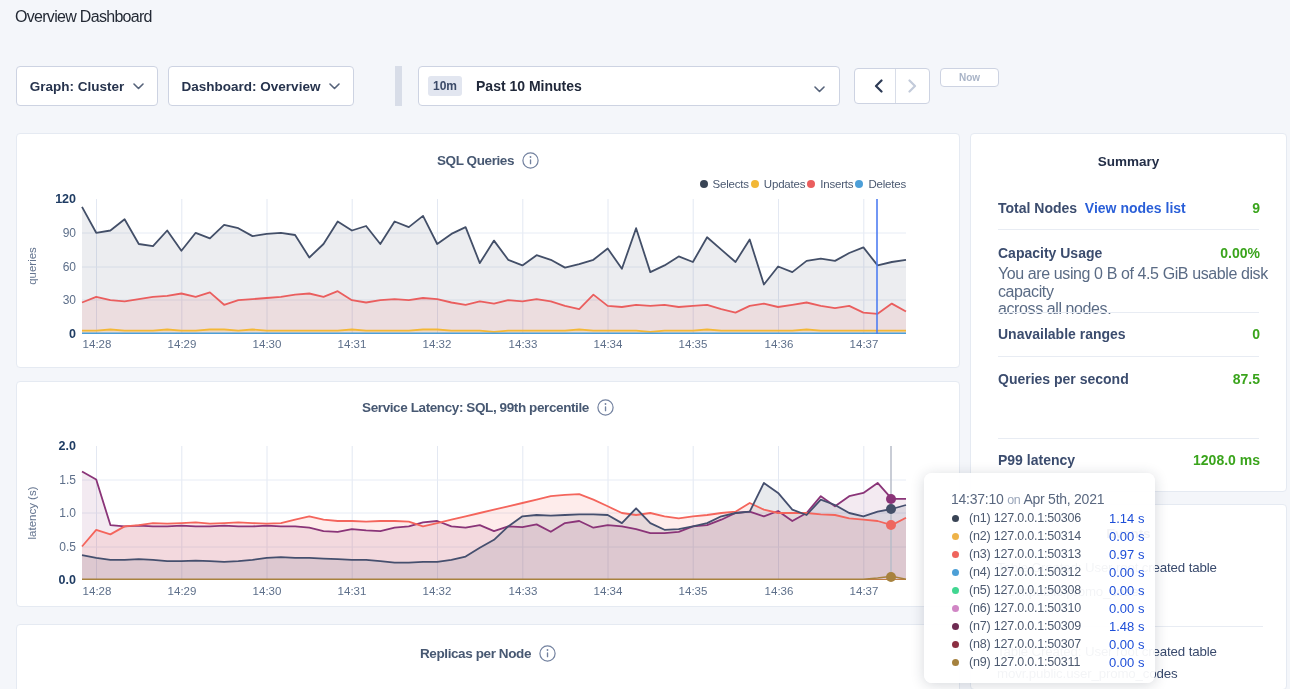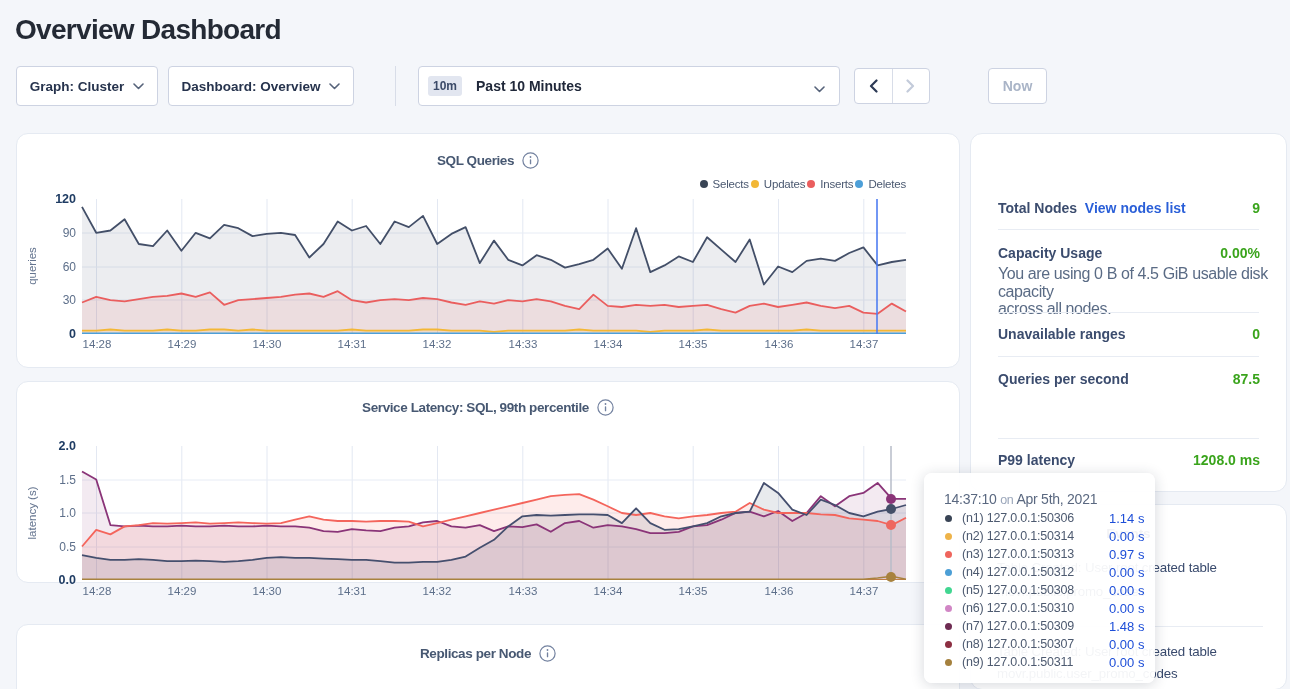--- a/index.html
+++ b/index.html
@@ -1,23 +1,23 @@
 <!DOCTYPE html>
 <html><head><meta charset="utf-8"><title>Overview Dashboard</title>
 <style>
 * { margin:0; padding:0; box-sizing:border-box; }
 html,body { width:1290px; height:689px; overflow:hidden; background:#f4f6fa;
   font-family:"Liberation Sans", sans-serif; }
-.abs { position:absolute; }
-h1 { position:absolute; left:15px; top:14px; font-size:28px; font-weight:700;
+.abs { position:absolute;padding-left:7px; }
+h1 { position:absolute; left:15px; top:8px; font-size:16px; font-weight:400;
      color:#242a35; letter-spacing:-0.7px; }
 .btn { position:absolute; top:66px; height:40px; background:#fff;
   border:1px solid #cdd3e2; border-radius:4px; display:flex; align-items:center;
   justify-content:center; font-size:13.5px; font-weight:bold; color:#26334d; gap:9px; }
-.card { position:absolute; background:#fff; border:1px solid #e5eaf2; border-radius:12px; }
+.card { position:absolute; background:#fff; border:1px solid #e5eaf2; border-radius:4px; }
 .ctitle { position:absolute; left:0; right:0; display:flex; align-items:center;
   justify-content:center; font-size:13.5px; font-weight:bold; color:#475872;
   letter-spacing:-0.4px; }
 .legend { position:absolute; right:53px; top:44px; display:flex; gap:2px;
   font-size:11.5px; letter-spacing:-0.2px; color:#4a5870; align-items:center; }
 .litem { display:flex; align-items:center; gap:5px; }
 .ldot { width:8px; height:8px; border-radius:50%; display:inline-block; }
 .srow { position:absolute; left:27px; right:26px; display:flex;
   justify-content:space-between; font-size:14px; font-weight:bold; color:#3b4c6e; }
 .green { color:#3aa41c; }
@@ -53,21 +53,21 @@
     <svg width="9" height="14" viewBox="0 0 9 14">
         <path d="M7.5 1.5 L2 7 L7.5 12.5" fill="none" stroke="#2c3a55" stroke-width="2.2" stroke-linecap="round" stroke-linejoin="round"></path>
       </svg>
   </div>
   <div style="width:37px;display:flex;align-items:center;justify-content:center">
     <svg width="9" height="14" viewBox="0 0 9 14">
         <path d="M1.5 1.5 L7 7 L1.5 12.5" fill="none" stroke="#c3cbda" stroke-width="2.2" stroke-linecap="round" stroke-linejoin="round"></path>
       </svg>
   </div>
 </div>
-<div class="btn" style="left:988px;top:68px;width:59px;height:36px;color:#a9b4c7;font-size:14px">Now</div>
+<div class="btn" style="left:940px;top:68px;width:59px;height:19px;color:#a9b4c7;font-size:10px">Now</div>
 
 <div class="card" style="left:16px;top:133px;width:944px;height:235px">
   <div class="ctitle" style="top:18px">SQL Queries <svg width="17" height="17" viewBox="0 0 17 17" style="margin-left:8px;flex:none">
         <circle cx="8.5" cy="8.5" r="7.6" fill="none" stroke="#72819f" stroke-width="1.2"></circle>
         <rect x="7.85" y="7.3" width="1.35" height="5" rx="0.65" fill="#72819f"></rect>
         <circle cx="8.5" cy="5" r="0.9" fill="#72819f"></circle>
       </svg></div>
   <div class="legend">
       <span class="litem"><span class="ldot" style="background:#394455"></span>Selects</span>
       <span class="litem"><span class="ldot" style="background:#f2b736"></span>Updates</span>
@@ -108,21 +108,21 @@
 <text x="335" y="214" text-anchor="middle" font-size="11.5" fill="#5d6f8a">14:31</text>
 <text x="420" y="214" text-anchor="middle" font-size="11.5" fill="#5d6f8a">14:32</text>
 <text x="506" y="214" text-anchor="middle" font-size="11.5" fill="#5d6f8a">14:33</text>
 <text x="591" y="214" text-anchor="middle" font-size="11.5" fill="#5d6f8a">14:34</text>
 <text x="676" y="214" text-anchor="middle" font-size="11.5" fill="#5d6f8a">14:35</text>
 <text x="762" y="214" text-anchor="middle" font-size="11.5" fill="#5d6f8a">14:36</text>
 <text x="847" y="214" text-anchor="middle" font-size="11.5" fill="#5d6f8a">14:37</text>
 </svg>
 </div>
 
-<div class="card" style="left:16px;top:381px;width:944px;height:202px">
+<div class="card" style="left:16px;top:381px;width:944px;height:226px">
   <div class="ctitle" style="top:17px">Service Latency: SQL, 99th percentile <svg width="17" height="17" viewBox="0 0 17 17" style="margin-left:8px;flex:none">
         <circle cx="8.5" cy="8.5" r="7.6" fill="none" stroke="#72819f" stroke-width="1.2"></circle>
         <rect x="7.85" y="7.3" width="1.35" height="5" rx="0.65" fill="#72819f"></rect>
         <circle cx="8.5" cy="5" r="0.9" fill="#72819f"></circle>
       </svg></div>
   <svg width="942" height="224" viewBox="0 0 942 224" style="position:absolute;left:0;top:0">
 <line x1="79.5" y1="64" x2="79.5" y2="198" stroke="#e3e8f2" stroke-width="1"></line>
 <line x1="164.8" y1="64" x2="164.8" y2="198" stroke="#e3e8f2" stroke-width="1"></line>
 <line x1="250.0" y1="64" x2="250.0" y2="198" stroke="#e3e8f2" stroke-width="1"></line>
 <line x1="335.2" y1="64" x2="335.2" y2="198" stroke="#e3e8f2" stroke-width="1"></line>
@@ -169,20 +169,21 @@
 
 <div class="card" style="left:16px;top:624px;width:944px;height:120px">
   <div class="ctitle" style="top:20px">Replicas per Node <svg width="17" height="17" viewBox="0 0 17 17" style="margin-left:8px;flex:none">
         <circle cx="8.5" cy="8.5" r="7.6" fill="none" stroke="#72819f" stroke-width="1.2"></circle>
         <rect x="7.85" y="7.3" width="1.35" height="5" rx="0.65" fill="#72819f"></rect>
         <circle cx="8.5" cy="5" r="0.9" fill="#72819f"></circle>
       </svg></div>
 </div>
 
 <div class="card" style="left:970px;top:133px;width:317px;height:359px">
+  <div class="ctitle" style="top:20px;color:#242f48;letter-spacing:0">Summary</div>
   <div class="srow" style="top:66px">
       <span>Total Nodes&nbsp;&nbsp;<a style="color:#2a5fd8;text-decoration:none">View nodes list</a></span>
       <span class="green">9</span>
     </div>
   <div class="ssep" style="top:95px"></div>
   <div class="srow" style="top:111px">
       <span>Capacity Usage</span>
       <span class="green">0.00%</span>
     </div>
   <div class="sdesc" style="top:131px">You are using 0 B of 4.5 GiB usable disk capacity<br>across all nodes.</div>

